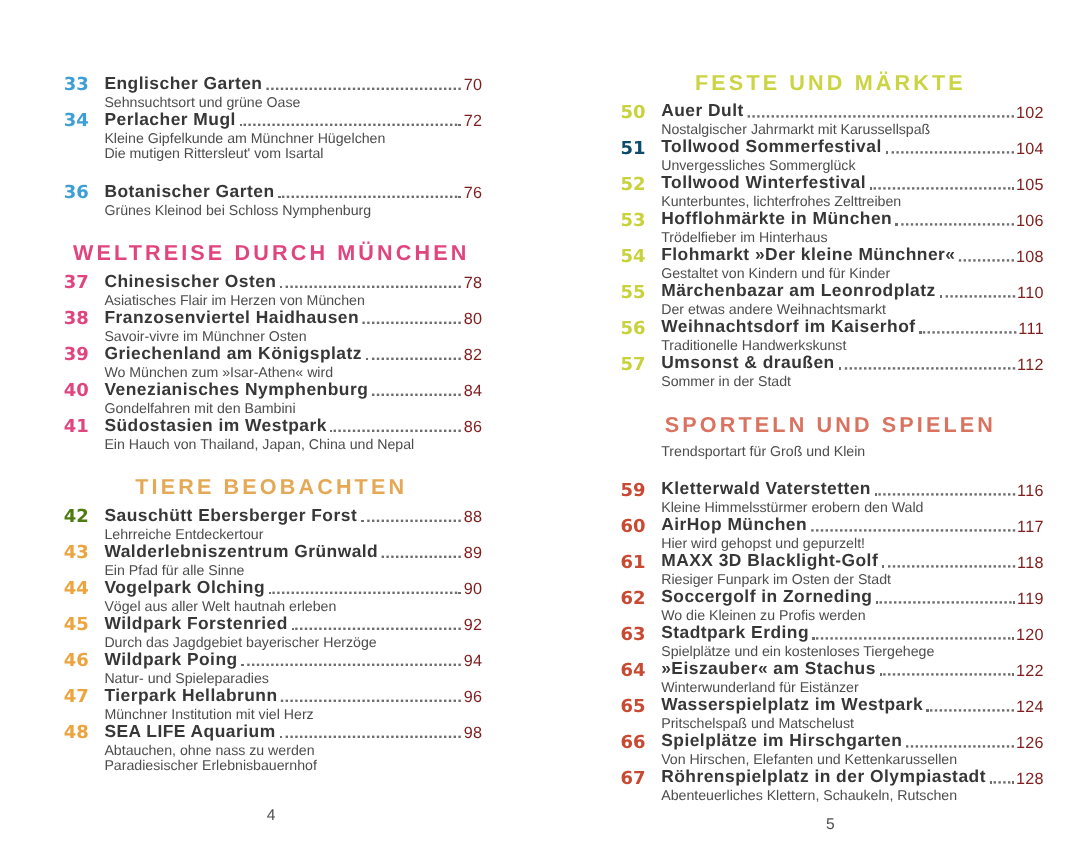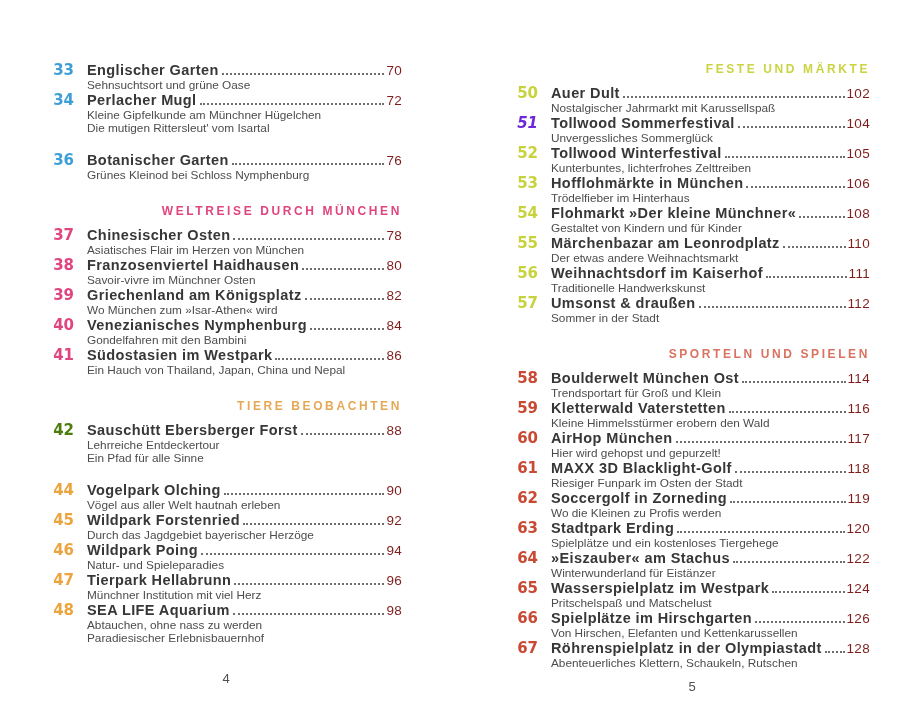--- a/index.html
+++ b/index.html
@@ -7,21 +7,21 @@
     width:910px;height:701px;overflow:hidden;position:relative;
     font-family:"Liberation Sans",sans-serif;
     -webkit-font-smoothing:antialiased;
   }
   .spread{display:flex;align-items:flex-start;padding-top:62px;}
   .page{box-sizing:border-box;}
   .page-left{margin-left:50px;width:352px;}
   .page-right{margin-left:112px;width:356px;}
 
   .sec-header{
-    text-align:right;font-weight:bold;font-size:12px;
+    text-align:center;font-weight:bold;font-size:18px;
     letter-spacing:2.6px;line-height:14px;
     margin:22px 0 9px 0;white-space:nowrap;
   }
   .section:first-child .sec-header{margin-top:0;}
 
   .entry{height:30px;}
   .entry-row{display:flex;align-items:flex-start;height:17px;}
   .num{
     flex:none;width:24px;text-align:right;margin-right:13px;
     font-weight:bold;font-size:15px;line-height:17px;
@@ -156,20 +156,26 @@
     <div class="entry-row">
       <span class="num" style="color: #4d7c0f;">42</span>
       <span class="title">Sauschütt Ebersberger Forst</span>
       <span class="leader"></span>
       <span class="epage">88</span>
     </div>
     <div class="subtitle">Lehrreiche Entdeckertour</div>
   </div>
 
   <div class="entry">
+    <div class="entry-row">
+      <span class="num" style="color: rgb(235, 164, 62);">43</span>
+      <span class="title">Walderlebniszentrum Grünwald</span>
+      <span class="leader"></span>
+      <span class="epage">89</span>
+    </div>
     <div class="subtitle">Ein Pfad für alle Sinne</div>
   </div>
 
   <div class="entry">
     <div class="entry-row">
       <span class="num" style="color: rgb(235, 164, 62);">44</span>
       <span class="title">Vogelpark Olching</span>
       <span class="leader"></span>
       <span class="epage">90</span>
     </div>
@@ -234,21 +240,21 @@
       <span class="num" style="color: rgb(200, 210, 60);">50</span>
       <span class="title">Auer Dult</span>
       <span class="leader"></span>
       <span class="epage">102</span>
     </div>
     <div class="subtitle">Nostalgischer Jahrmarkt mit Karussellspaß</div>
   </div>
 
   <div class="entry">
     <div class="entry-row">
-      <span class="num" style="color: #6d28d9; font-style: italic;">51</span>
+      <span class="num" style="color: #0c4a6e;">51</span>
       <span class="title">Tollwood Sommerfestival</span>
       <span class="leader"></span>
       <span class="epage">104</span>
     </div>
     <div class="subtitle">Unvergessliches Sommerglück</div>
   </div>
 
   <div class="entry">
     <div class="entry-row">
       <span class="num" style="color: rgb(200, 210, 60);">52</span>
@@ -308,26 +314,20 @@
     </div>
     <div class="subtitle">Sommer in der Stadt</div>
   </div>
 </div>
   </div>
 
   <div class="section">
     <div class="sec-header" style="color: rgb(217, 115, 96);">SPORTELN UND SPIELEN</div>
     <div class="entries">
   <div class="entry">
-    <div class="entry-row">
-      <span class="num" style="color: rgb(201, 74, 51);">58</span>
-      <span class="title">Boulderwelt München Ost</span>
-      <span class="leader"></span>
-      <span class="epage">114</span>
-    </div>
     <div class="subtitle">Trendsportart für Groß und Klein</div>
   </div>
 
   <div class="entry">
     <div class="entry-row">
       <span class="num" style="color: rgb(201, 74, 51);">59</span>
       <span class="title">Kletterwald Vaterstetten</span>
       <span class="leader"></span>
       <span class="epage">116</span>
     </div>

